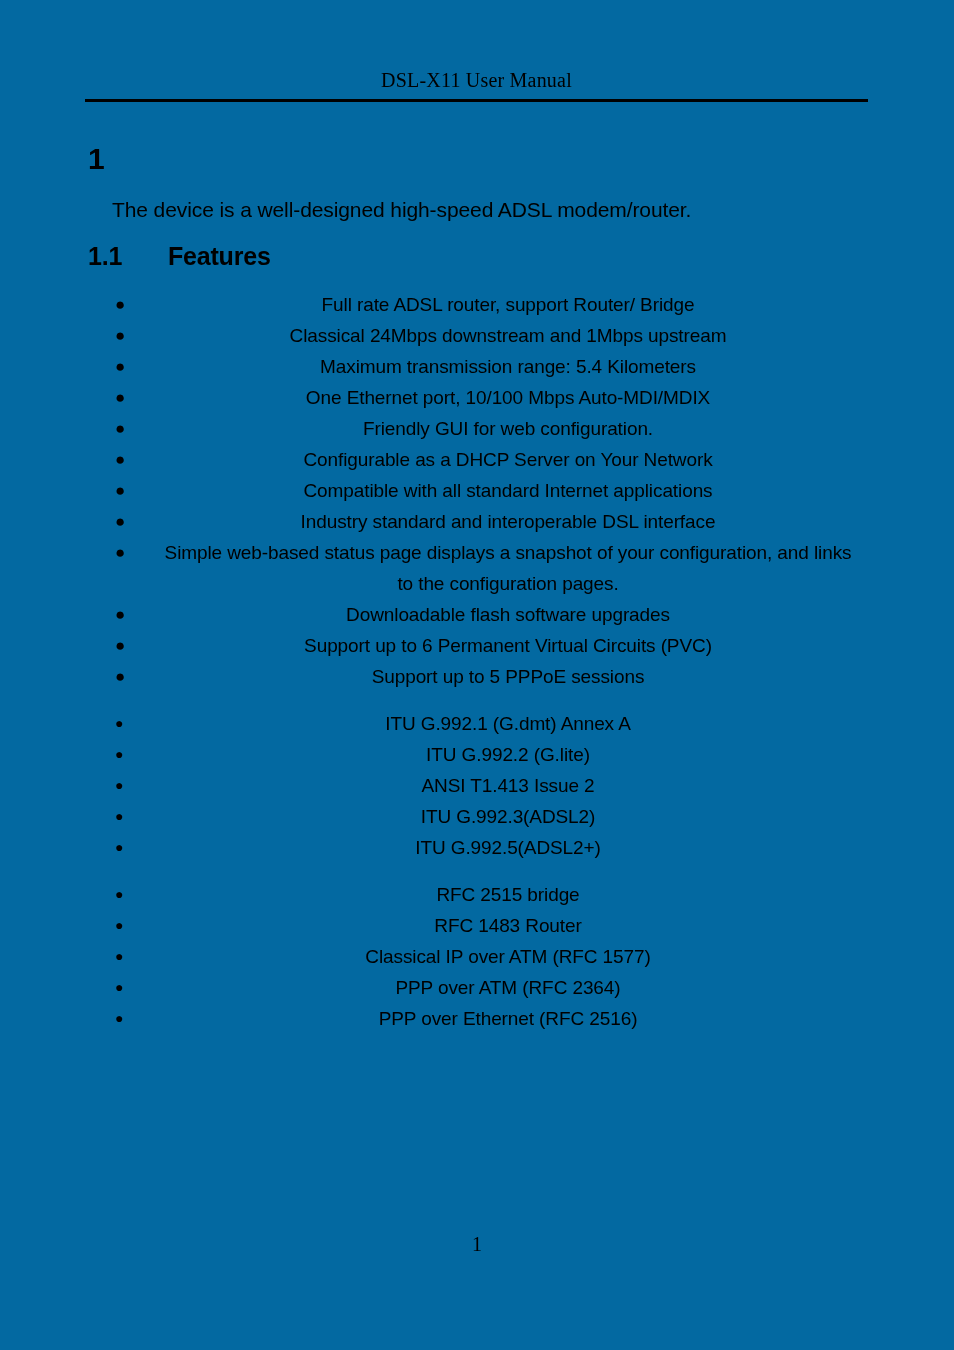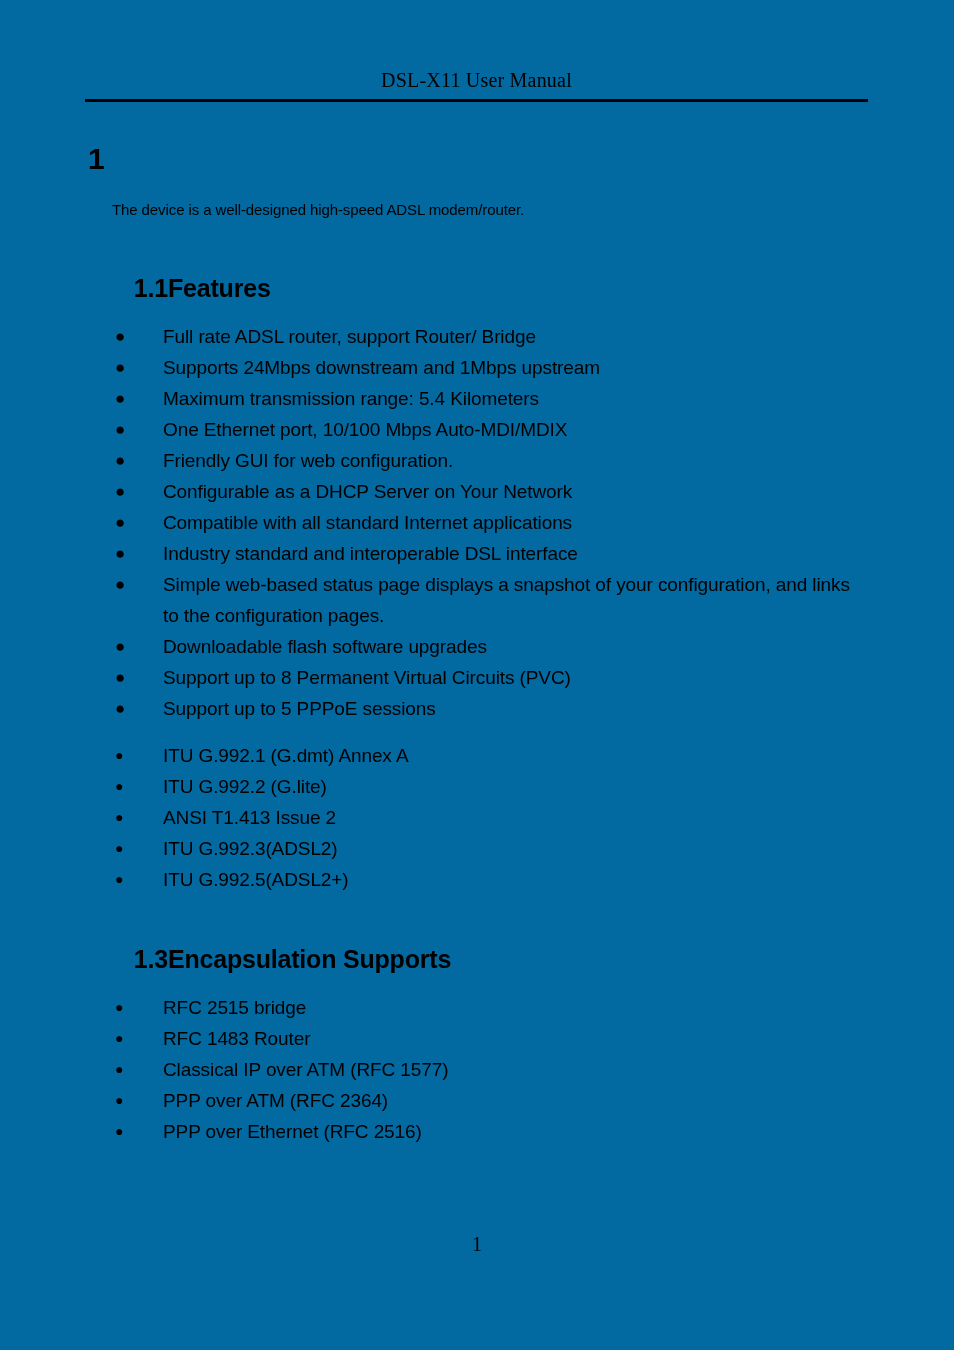--- a/index.html
+++ b/index.html
@@ -62,37 +62,36 @@
   }
   .chapter-heading .num {
     width: 62px;
     flex: 0 0 62px;
   }
 
   
   .intro-paragraph {
     margin: 18px 0 0 112px;
     font-family: "Liberation Sans", "DejaVu Sans", sans-serif;
-    font-size: 15px;
+    font-size: 21px;
     line-height: 28px;
     letter-spacing: -0.1px;
     max-width: 760px;
   }
 
   
   .section-heading {
     display: flex;
     align-items: baseline;
-    margin: 48px 0 0 88px;
+    margin: 16px 0 0 88px;
     font-family: "Liberation Sans", "DejaVu Sans", sans-serif;
     font-weight: bold;
     font-size: 25px;
     line-height: 33px;
     letter-spacing: -0.2px;
-    text-align: right;
   }
   .section-heading .num {
     width: 80px;
     flex: 0 0 80px;
   }
 
   
   .bullet-list {
     list-style: none;
     margin: 16px 0 0 0;
@@ -112,20 +111,21 @@
     position: absolute;
     left: -48px;
     top: 0;
     width: 14px;
     line-height: 31px;
     font-size: 17px;
     text-align: left;
   }
   .bullet-item .item-text {
     display: block;
+    text-align: center;
   }
 
   
   .bullet-list.small-marker .bullet-item .marker {
     font-size: 14px;
   }
 
   
   .page-footer {
     position: absolute;
@@ -162,21 +162,21 @@
       <span class="num">1.1</span>
       <span class="ttl">Features</span>
     </h2>
     <ul class="bullet-list">
       <li class="bullet-item">
         <span class="marker">●</span>
         <span class="item-text">Full rate ADSL router, support Router/ Bridge</span>
       </li>
       <li class="bullet-item">
         <span class="marker">●</span>
-        <span class="item-text">Supports 24Mbps downstream and 1Mbps upstream</span>
+        <span class="item-text">Classical 24Mbps downstream and 1Mbps upstream</span>
       </li>
       <li class="bullet-item">
         <span class="marker">●</span>
         <span class="item-text">Maximum transmission range: 5.4 Kilometers</span>
       </li>
       <li class="bullet-item">
         <span class="marker">●</span>
         <span class="item-text">One Ethernet port, 10/100 Mbps Auto-MDI/MDIX</span>
       </li>
       <li class="bullet-item">
@@ -198,21 +198,21 @@
       <li class="bullet-item">
         <span class="marker">●</span>
         <span class="item-text">Simple web-based status page displays a snapshot of your configuration, and links to the configuration pages.</span>
       </li>
       <li class="bullet-item">
         <span class="marker">●</span>
         <span class="item-text">Downloadable flash software upgrades</span>
       </li>
       <li class="bullet-item">
         <span class="marker">●</span>
-        <span class="item-text">Support up to 8 Permanent Virtual Circuits (PVC)</span>
+        <span class="item-text">Support up to 6 Permanent Virtual Circuits (PVC)</span>
       </li>
       <li class="bullet-item">
         <span class="marker">●</span>
         <span class="item-text">Support up to 5 PPPoE sessions</span>
       </li>
     </ul>
 
     <ul class="bullet-list small-marker">
       <li class="bullet-item">
         <span class="marker">●</span>
@@ -229,24 +229,20 @@
       <li class="bullet-item">
         <span class="marker">●</span>
         <span class="item-text">ITU G.992.3(ADSL2)</span>
       </li>
       <li class="bullet-item">
         <span class="marker">●</span>
         <span class="item-text">ITU G.992.5(ADSL2+)</span>
       </li>
     </ul>
 
-    <h2 class="section-heading">
-      <span class="num">1.3</span>
-      <span class="ttl">Encapsulation Supports</span>
-    </h2>
     <ul class="bullet-list small-marker">
       <li class="bullet-item">
         <span class="marker">●</span>
         <span class="item-text">RFC 2515 bridge</span>
       </li>
       <li class="bullet-item">
         <span class="marker">●</span>
         <span class="item-text">RFC 1483 Router</span>
       </li>
       <li class="bullet-item">

